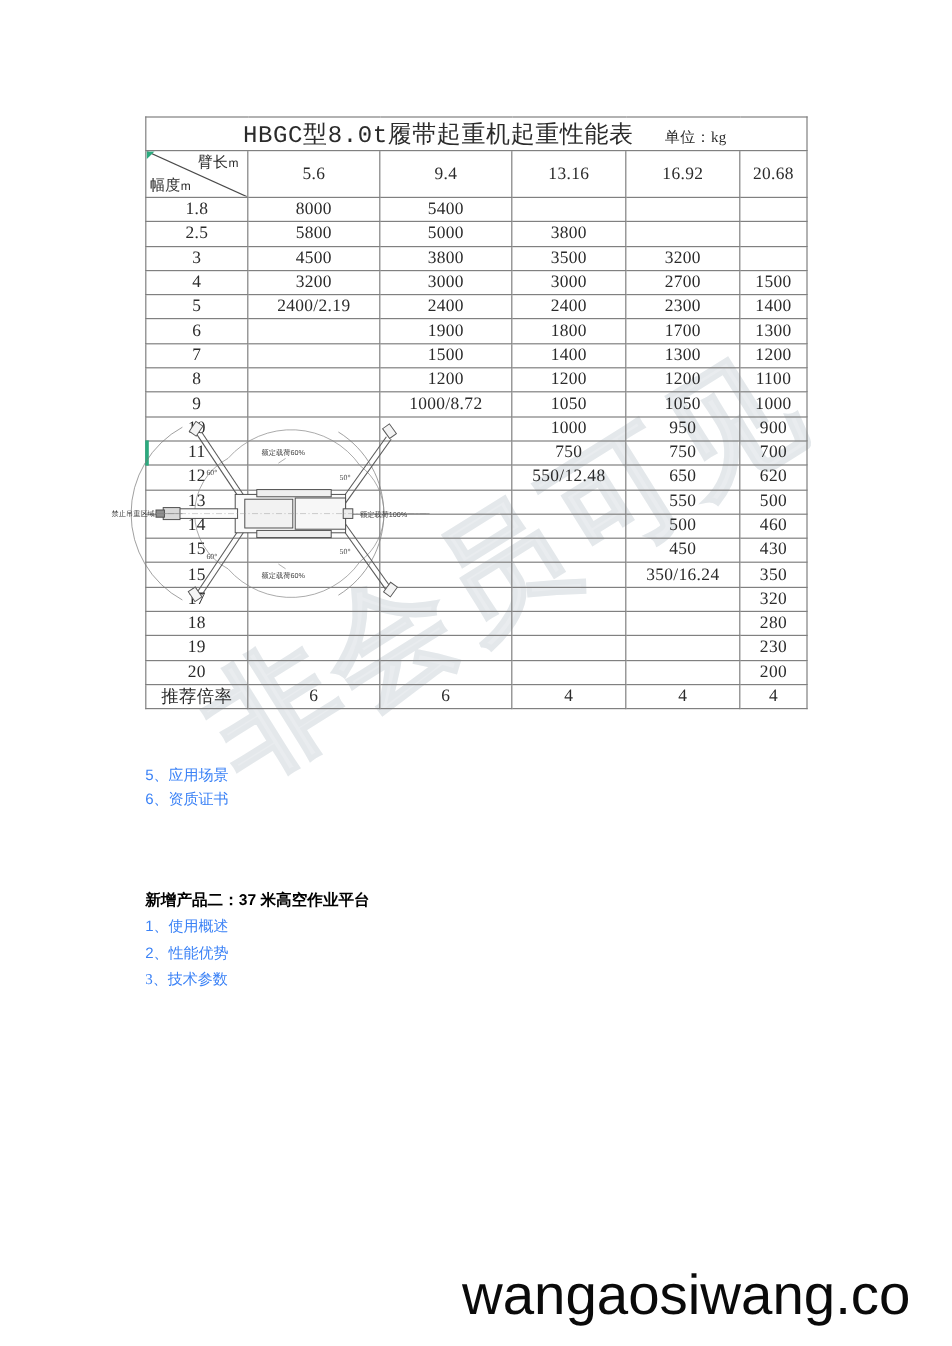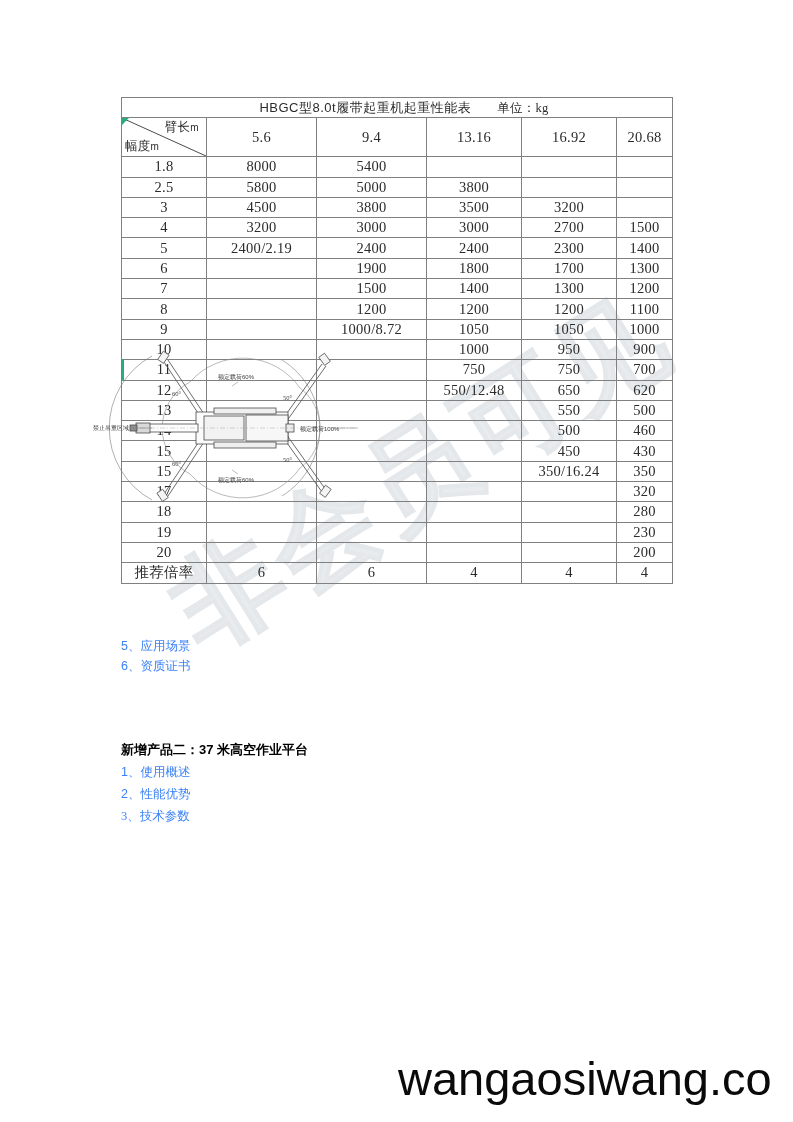--- a/index.html
+++ b/index.html
@@ -79,22 +79,22 @@
     letter-spacing: 0px;
   }
   .title-inner {
     display: flex;
     align-items: baseline;
     justify-content: center;
     gap: 26px;
     padding-left: 14px;
   }
   .title-main {
-    font-size: 13px;
-    font-family: Liberation Sans, sans-serif;
+    font-size: 20px;
+    font-family: Liberation Mono, monospace;
     letter-spacing: .5px;
   }
   .title-unit {
     font-size: 12.5px;
     font-family: "Liberation Serif", serif;
   }
 
   
   td.corner {
     height: 38px;
@@ -194,21 +194,21 @@
     white-space: nowrap;
     z-index: 10;
   }
   #list-b1 { left: 121px; top: 764px; }
   #list-b2 { left: 121px; top: 786px; }
   #list-b3 { left: 121px; top: 808px; font-family: Liberation Serif, serif; }
 
   
   #site-mark {
     position: absolute;
-    left: 398px;
+    left: 385px;
     top: 1051px;
     font-family: "Liberation Sans", sans-serif;
     font-size: 47px;
     color: #0a0a0a;
     white-space: nowrap;
     letter-spacing: 0px;
     z-index: 20;
   }
 </style>
 </head>

